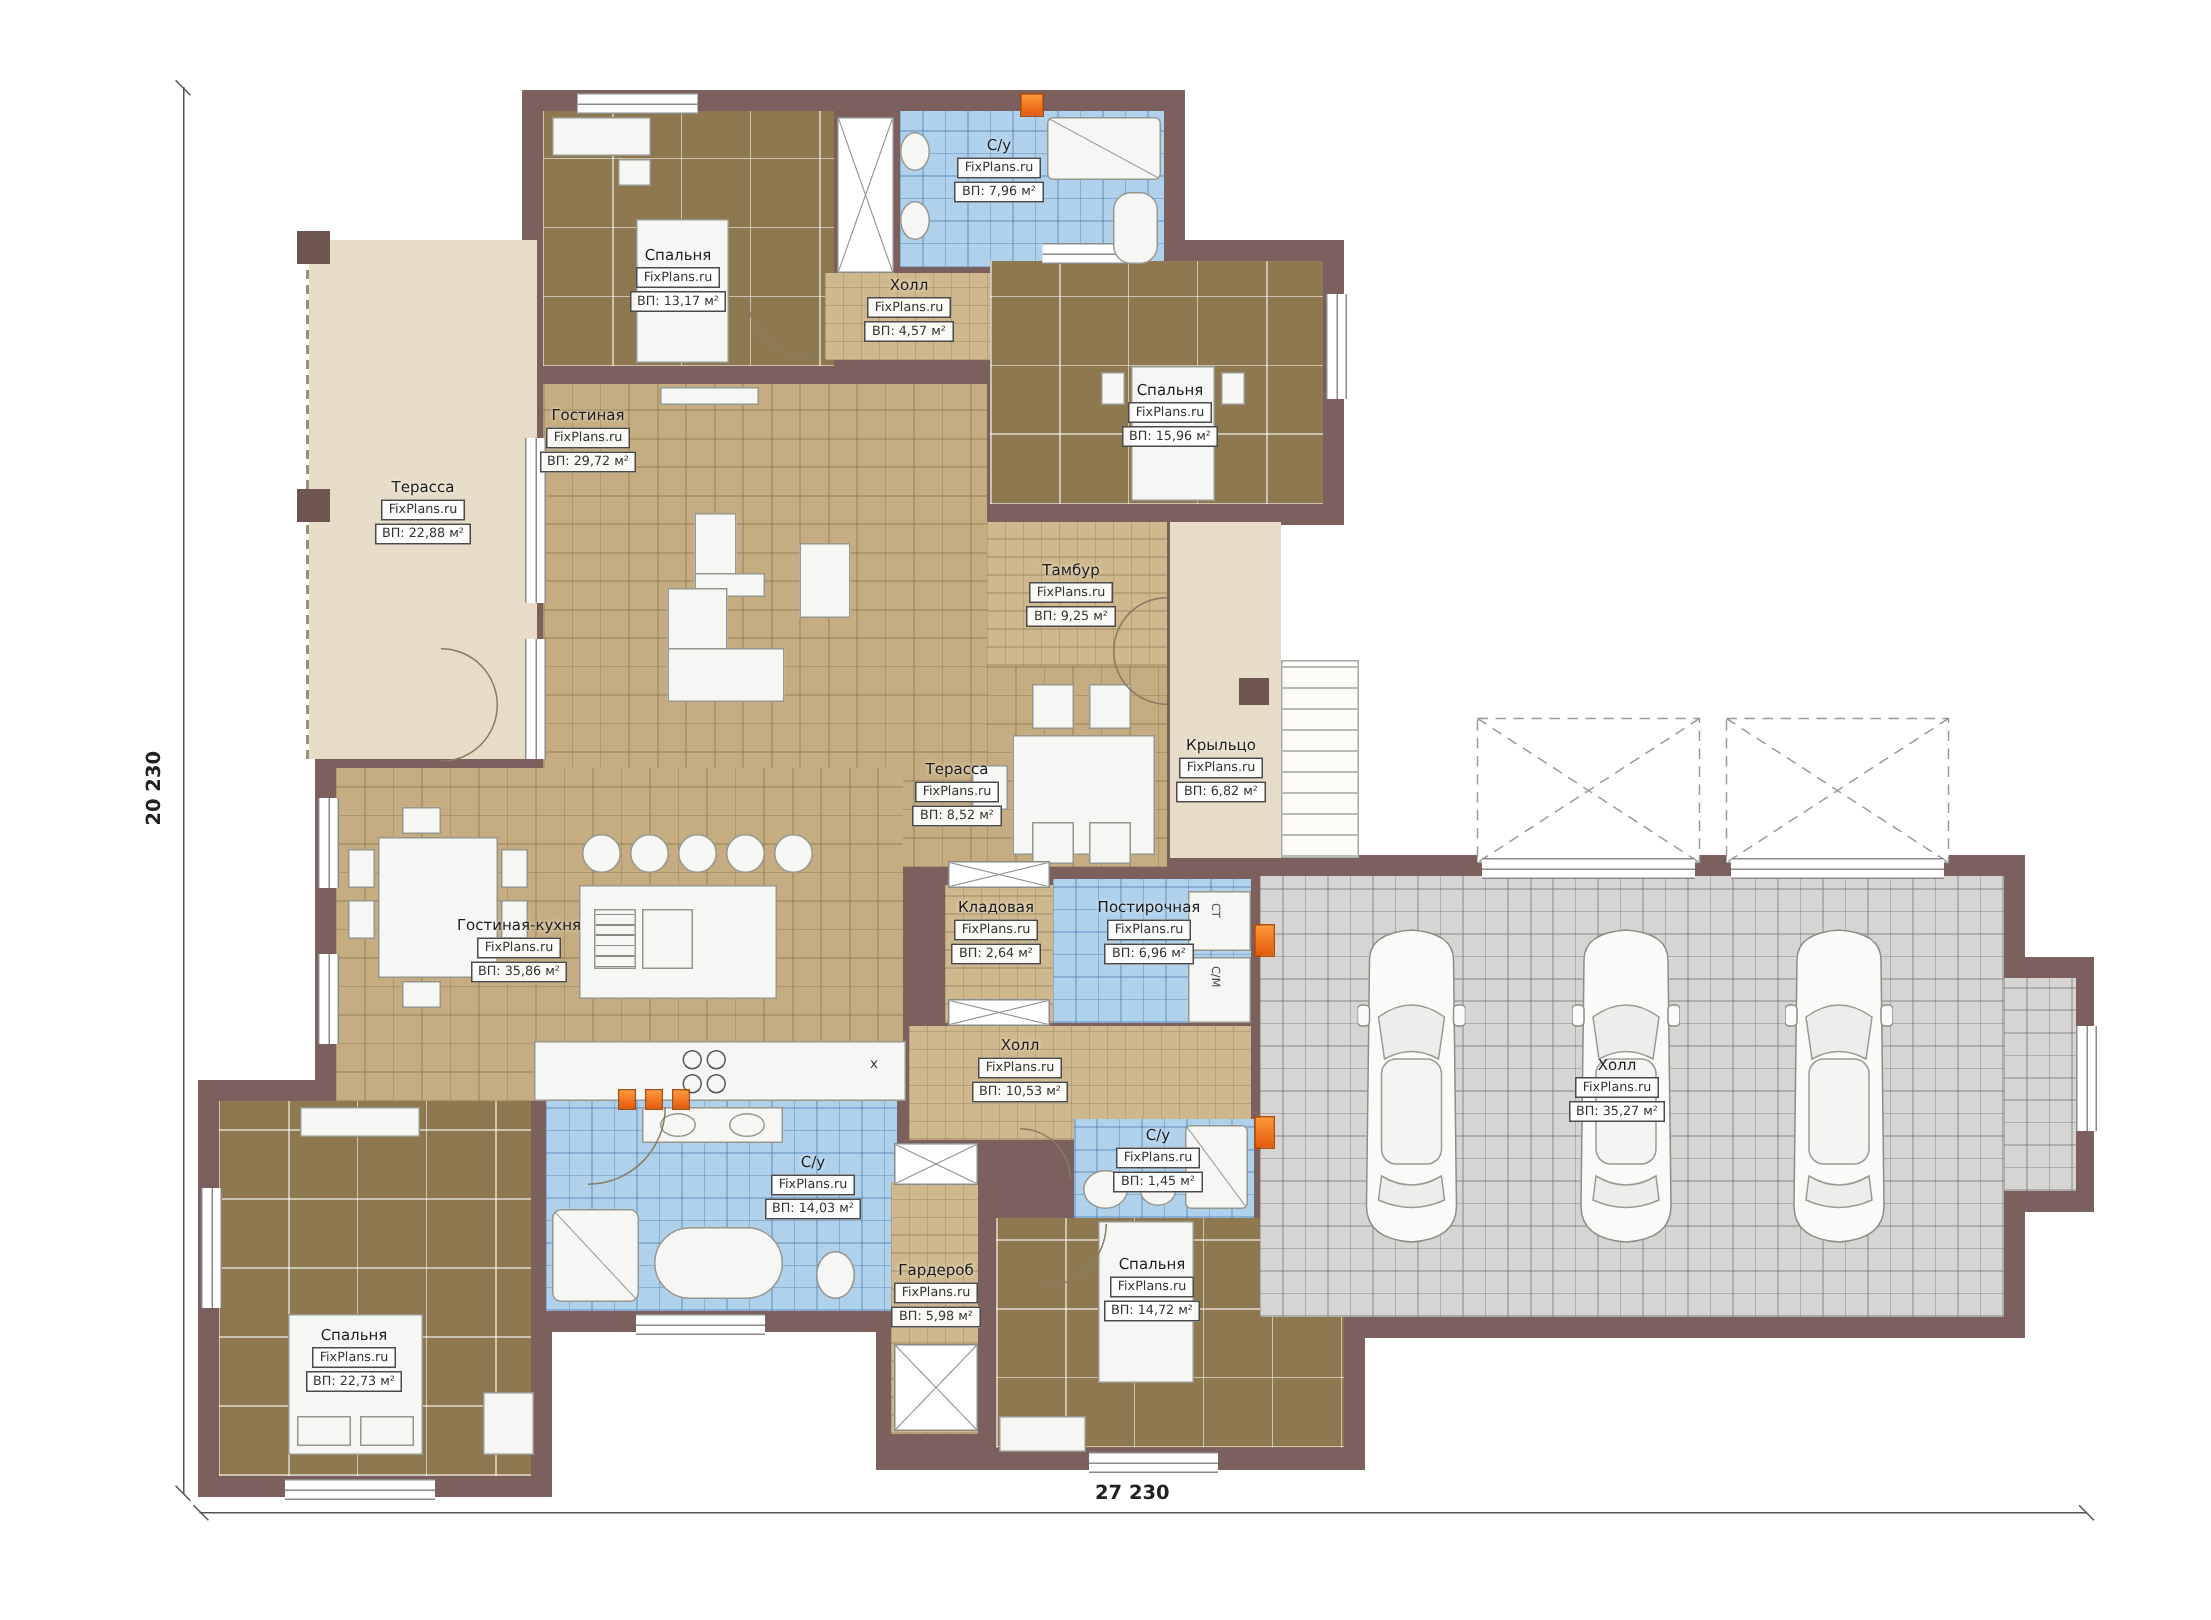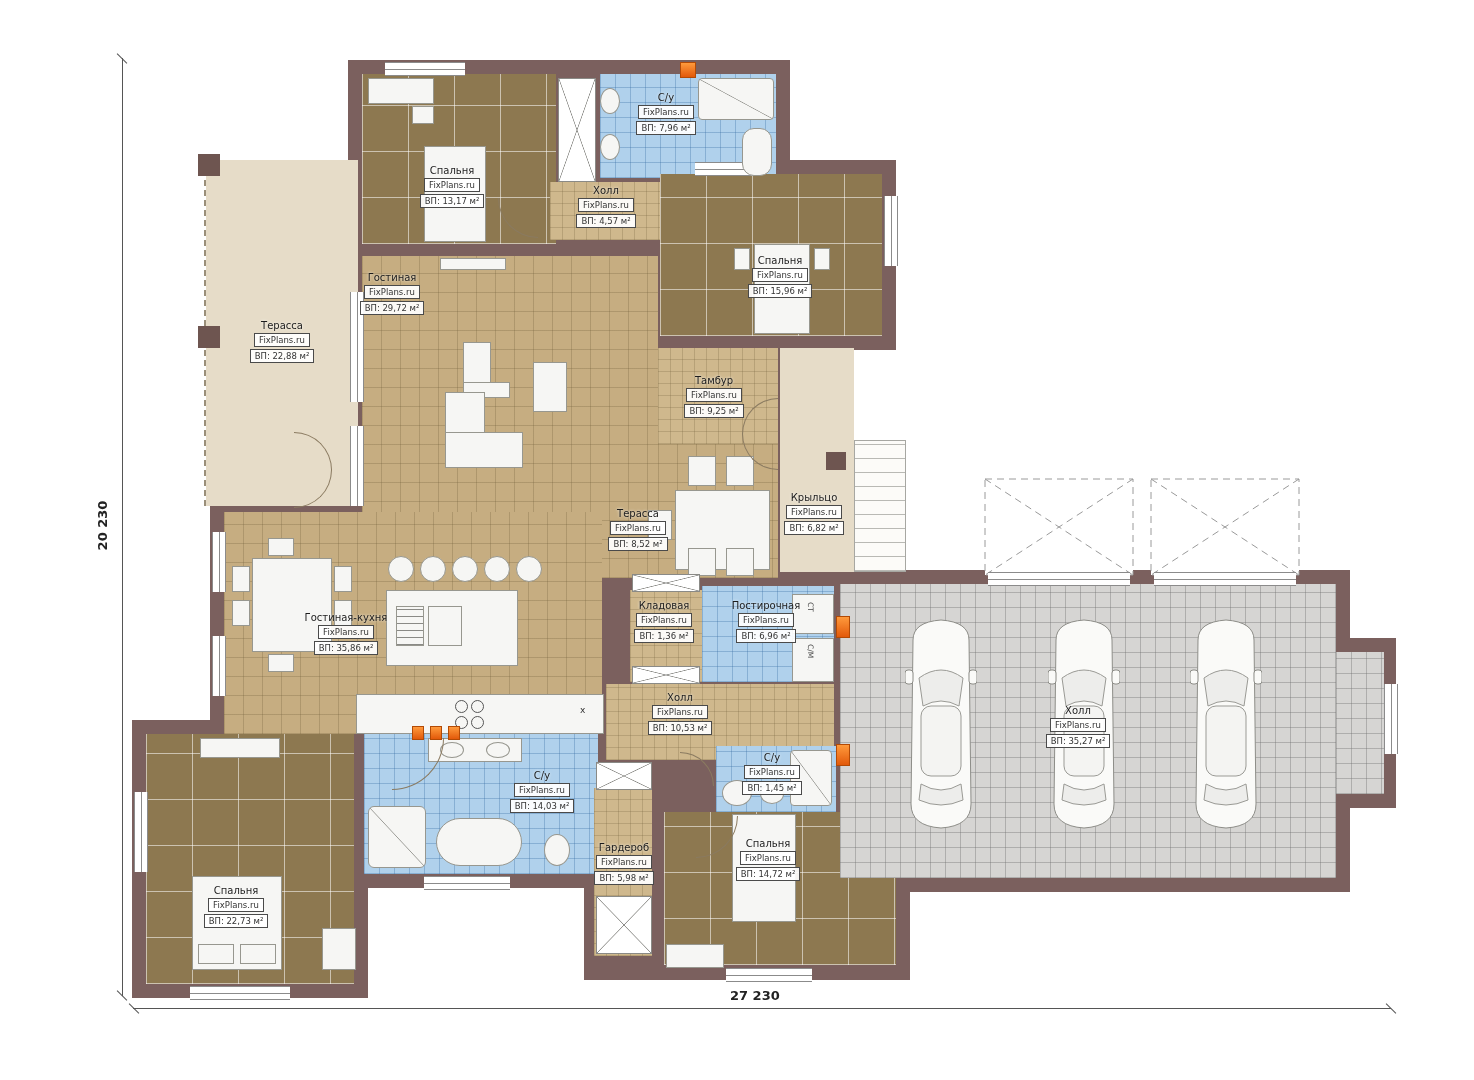--- a/index.html
+++ b/index.html
@@ -297,21 +297,21 @@
     <div class="rbox">ВП: 6,82 м²</div>
   </div>
   <div class="rlabel" style="left:288px;top:612px;width:116px">
     <div class="rname">Гостиная-кухня</div>
     <div class="rbox">FixPlans.ru</div>
     <div class="rbox">ВП: 35,86 м²</div>
   </div>
   <div class="rlabel" style="left:616px;top:600px;width:96px">
     <div class="rname">Кладовая</div>
     <div class="rbox">FixPlans.ru</div>
-    <div class="rbox">ВП: 1,36 м²</div>
+    <div class="rbox">ВП: 2,64 м²</div>
   </div>
   <div class="rlabel" style="left:714px;top:600px;width:104px">
     <div class="rname">Постирочная</div>
     <div class="rbox">FixPlans.ru</div>
     <div class="rbox">ВП: 6,96 м²</div>
   </div>
   <div class="rlabel" style="left:630px;top:692px;width:100px">
     <div class="rname">Холл</div>
     <div class="rbox">FixPlans.ru</div>
     <div class="rbox">ВП: 10,53 м²</div>

